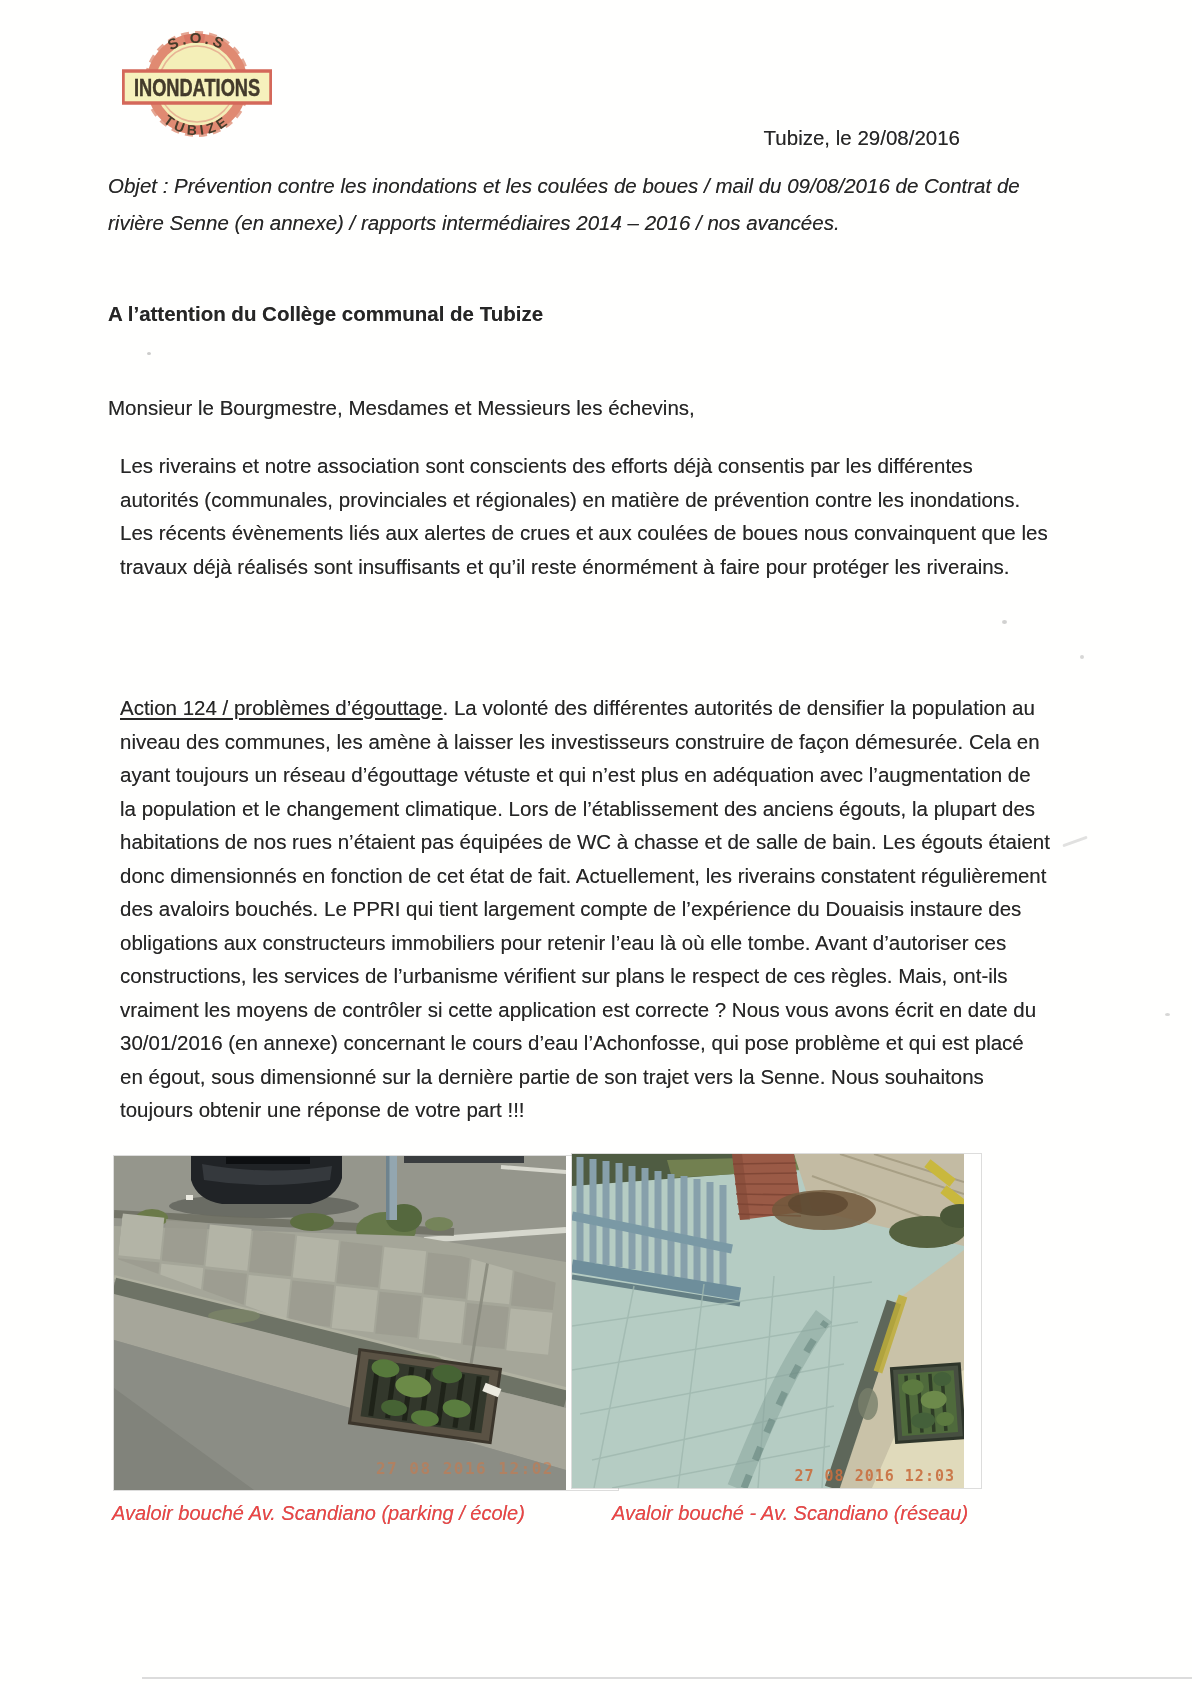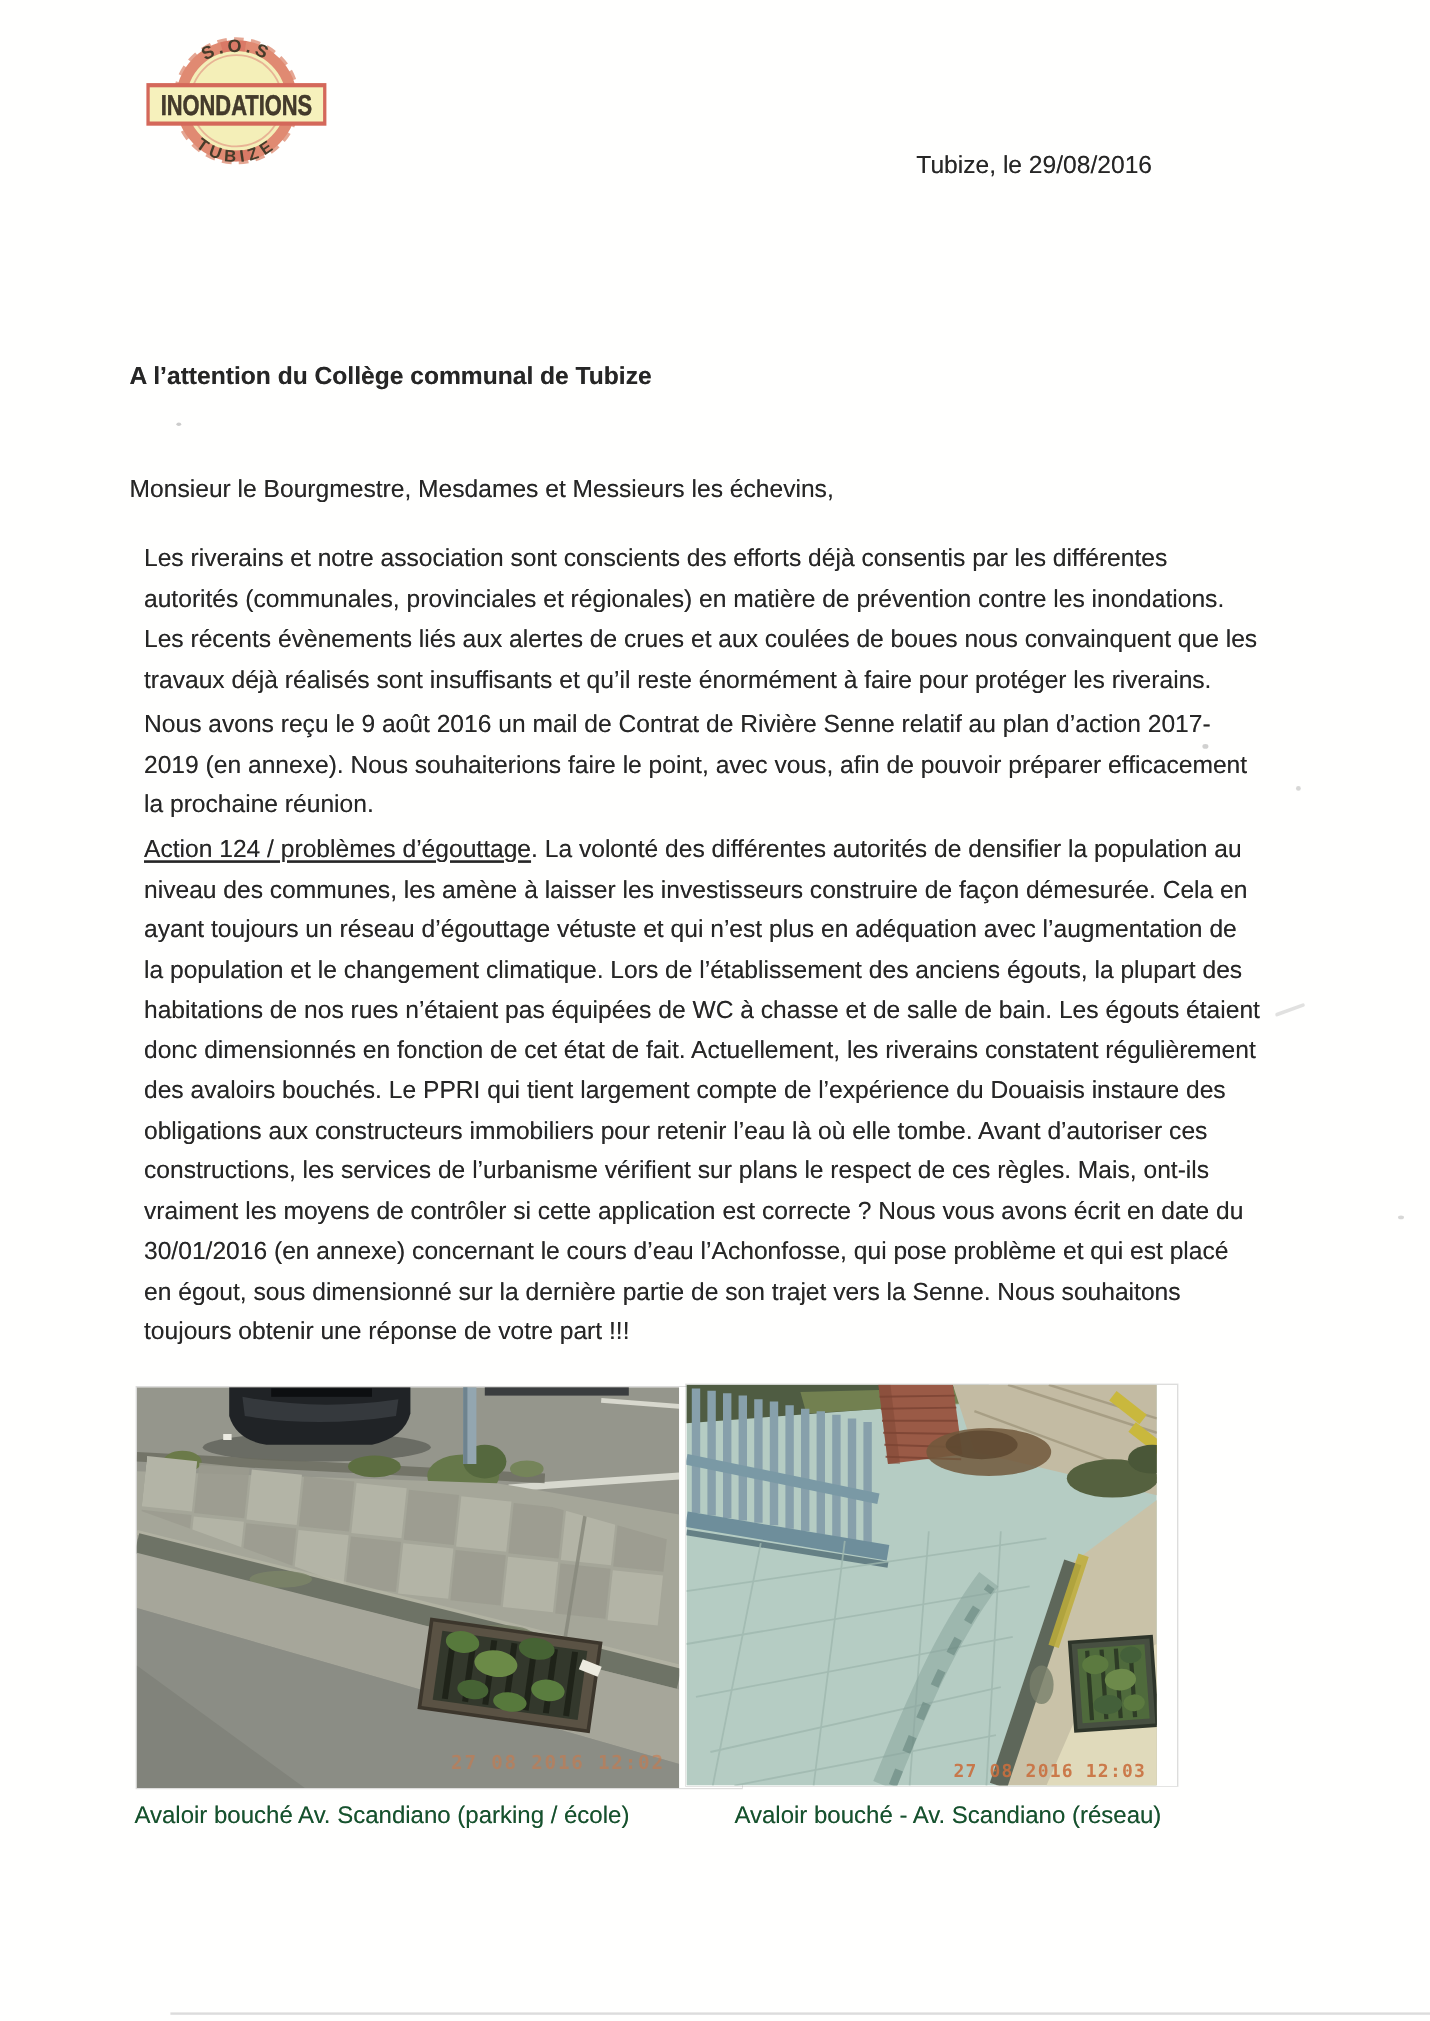--- a/index.html
+++ b/index.html
@@ -18,21 +18,21 @@
   .salutation{left:108px;top:391px;width:932px;}
   .para{left:108px;width:932px;margin:12px;position:absolute;}
   .p1{top:437px;}
   .p2{top:575px;}
   .p3{top:679px;}
   .action-heading{text-decoration:underline;text-underline-offset:3px;}
   .photo{position:absolute;box-shadow:0 0 0 1px rgba(120,120,120,.25);}
   .photo svg{display:block;}
   .photo-left{left:114px;top:1156px;width:504px;height:334px;}
   .photo-right{left:572px;top:1154px;width:409px;height:334px;}
-  .caption{position:absolute;top:1502px;font-size:20px;color:#14532d;text-shadow:0 0 .5px rgba(45,45,45,.5);}
+  .caption{position:absolute;top:1502px;font-size:20px;color:#ef4444;text-shadow:0 0 .5px rgba(45,45,45,.5);font-style:italic;}
   .caption-left{left:112px;}
   .caption-right{left:612px;}
   .speck{position:absolute;background:#9a9a9a;border-radius:50%;}
   .scan-bottom-line{position:absolute;left:142px;right:0;top:1677px;height:2px;background:#c9c9c9;opacity:.65;}
   .ts{font-family:"DejaVu Sans Mono", monospace;font-weight:bold;}
 </style>
 </head>
 <body>
 
 <div class="page">
@@ -52,24 +52,24 @@
       </text>
       <rect x="1" y="43" width="148" height="32" fill="#f6f1bc" stroke="#d4685a" stroke-width="3.5"></rect>
       <text x="75" y="68" text-anchor="middle" font-size="24" font-weight="bold" fill="#453b2b" stroke="#2e2a20" stroke-width="0.4" transform="translate(75 0) scale(0.76 1) translate(-75 0)">INONDATIONS</text>
       <text font-size="14" font-weight="bold" fill="#463c2a" letter-spacing="4">
         <textPath href="#arcBot" startOffset="50%" text-anchor="middle">TUBIZE</textPath>
       </text>
     </svg>
   </div>
 
   <div class="abs txt dateline">Tubize, le 29/08/2016</div>
+  <div class="abs txt subject">Objet : Prévention contre les inondations et les coulées de boues / mail du 09/08/2016 de Contrat de rivière Senne (en annexe) / rapports intermédiaires 2014 – 2016 / nos avancées.</div>
   <div class="abs txt salutation">Monsieur le Bourgmestre, Mesdames et Messieurs les échevins,</div>
   <div class="abs txt attention">A l’attention du Collège communal de Tubize</div>
   <p class="para txt p1">Les riverains et notre association sont conscients des efforts déjà consentis par les différentes autorités (communales, provinciales et régionales) en matière de prévention contre les inondations. Les récents évènements liés aux alertes de crues et aux coulées de boues nous convainquent que les travaux déjà réalisés sont insuffisants et qu’il reste énormément à faire pour protéger les riverains.</p>
-  <p class="para txt p2">Nous avons reçu le 9 août 2016 un mail de Contrat de Rivière Senne relatif au plan d’action 2017-2019 (en annexe). Nous souhaiterions faire le point, avec vous, afin de pouvoir préparer efficacement la prochaine réunion.</p>
   <p class="para txt p3"><span class="action-heading">Action 124 / problèmes d’égouttage</span><span>. La volonté des différentes autorités de densifier la population au niveau des communes, les amène à laisser les investisseurs construire de façon démesurée. Cela en ayant toujours un réseau d’égouttage vétuste et qui n’est plus en adéquation avec l’augmentation de la population et le changement climatique. Lors de l’établissement des anciens égouts, la plupart des habitations de nos rues n’étaient pas équipées de WC à chasse et de salle de bain. Les égouts étaient donc dimensionnés en fonction de cet état de fait. Actuellement, les riverains constatent régulièrement des avaloirs bouchés. Le PPRI qui tient largement compte de l’expérience du Douaisis instaure des obligations aux constructeurs immobiliers pour retenir l’eau là où elle tombe. Avant d’autoriser ces constructions, les services de l’urbanisme vérifient sur plans le respect de ces règles. Mais, ont-ils vraiment les moyens de contrôler si cette application est correcte ? Nous vous avons écrit en date du 30/01/2016 (en annexe) concernant le cours d’eau l’Achonfosse, qui pose problème et qui est placé en égout, sous dimensionné sur la dernière partie de son trajet vers la Senne. Nous souhaitons toujours obtenir une réponse de votre part !!!</span></p>
 
   <div class="photo photo-left">
     <svg width="452" height="334" viewBox="0 0 452 334">
       <rect width="452" height="334" fill="#95968c"></rect>
       <rect x="290" y="0" width="120" height="7" fill="#3a3d3f"></rect>
       <path d="M387 11 L452 16" stroke="#e4e4da" stroke-width="4" opacity=".85"></path>
       <path d="M310 84 L452 74" stroke="#dedfd5" stroke-width="6" opacity=".9"></path>
       <g>
         <ellipse cx="150" cy="50" rx="95" ry="12" fill="#5c5e57" opacity=".75"></ellipse>

